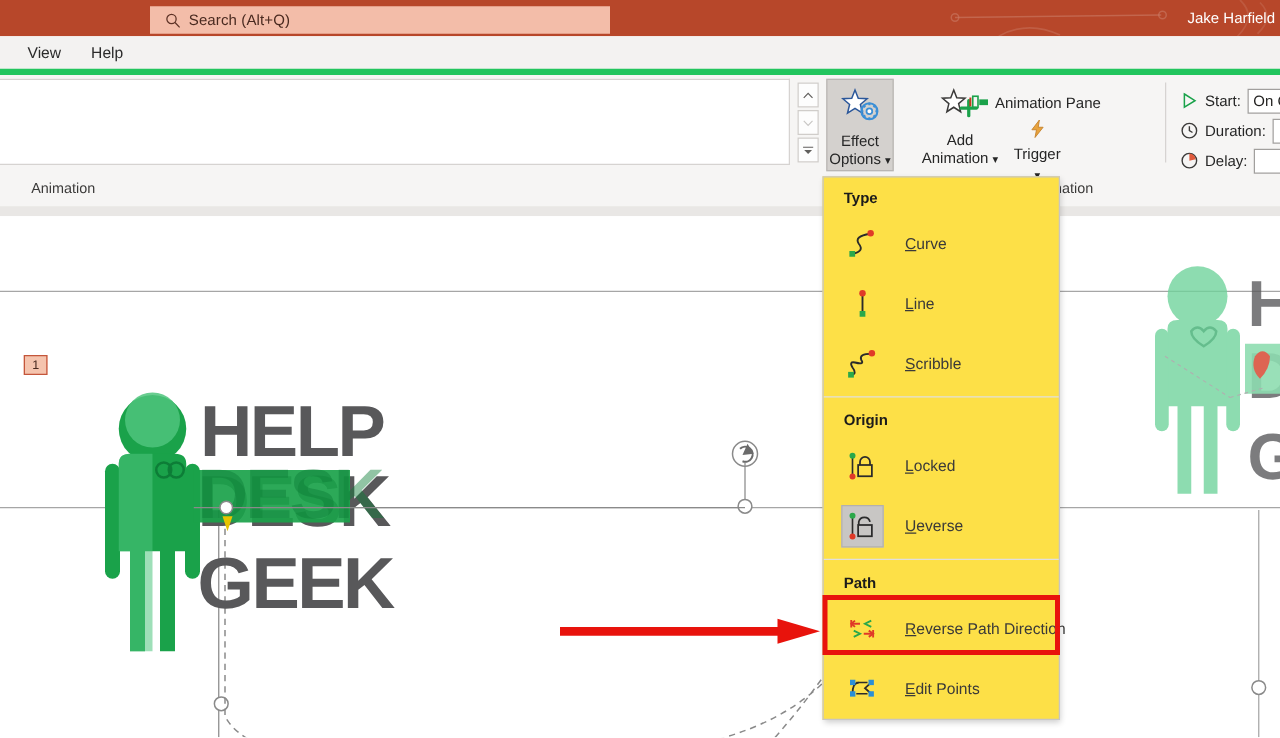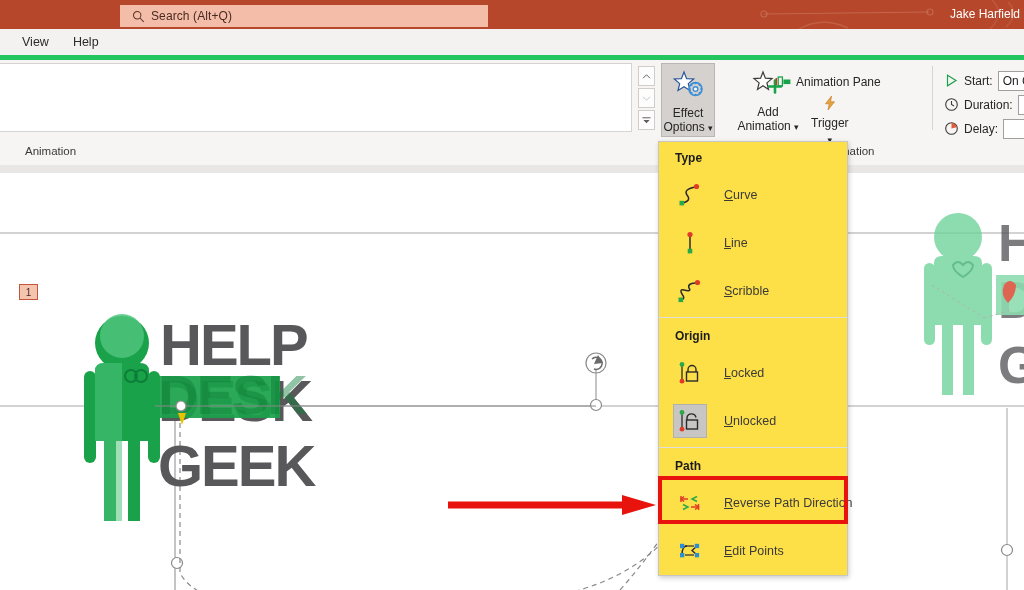--- a/index.html
+++ b/index.html
@@ -447,21 +447,21 @@
     <div class="menu-item sel">
       <span class="mi-icon">
         <svg width="30" height="30" viewBox="0 0 30 30">
           <line x1="7" y1="7" x2="7" y2="23" stroke="#2b2b2b" stroke-width="1.3"></line>
           <circle cx="7" cy="6.5" r="2.4" fill="#2ba84a"></circle>
           <circle cx="7" cy="23.2" r="2.4" fill="#e03a28"></circle>
           <path d="M12 14 L12 11.5 A4.6 4.6 0 0 1 21 11.5" fill="none" stroke="#2b2b2b" stroke-width="1.4"></path>
           <rect x="11.5" y="14" width="11" height="9" fill="none" stroke="#2b2b2b" stroke-width="1.4"></rect>
         </svg>
       </span>
-      <span class="mi-label"><u>U</u><span>nlocked</span></span>
+      <span class="mi-label"><u>U</u><span>everse</span></span>
     </div>
 
     <div class="menu-sep"></div>
 
     <div class="menu-header">Path</div>
 
     <div class="menu-item">
       <span class="mi-icon">
         <svg width="30" height="30" viewBox="0 0 30 30">
           <g stroke="#e03a28" stroke-width="1.5" fill="none">

